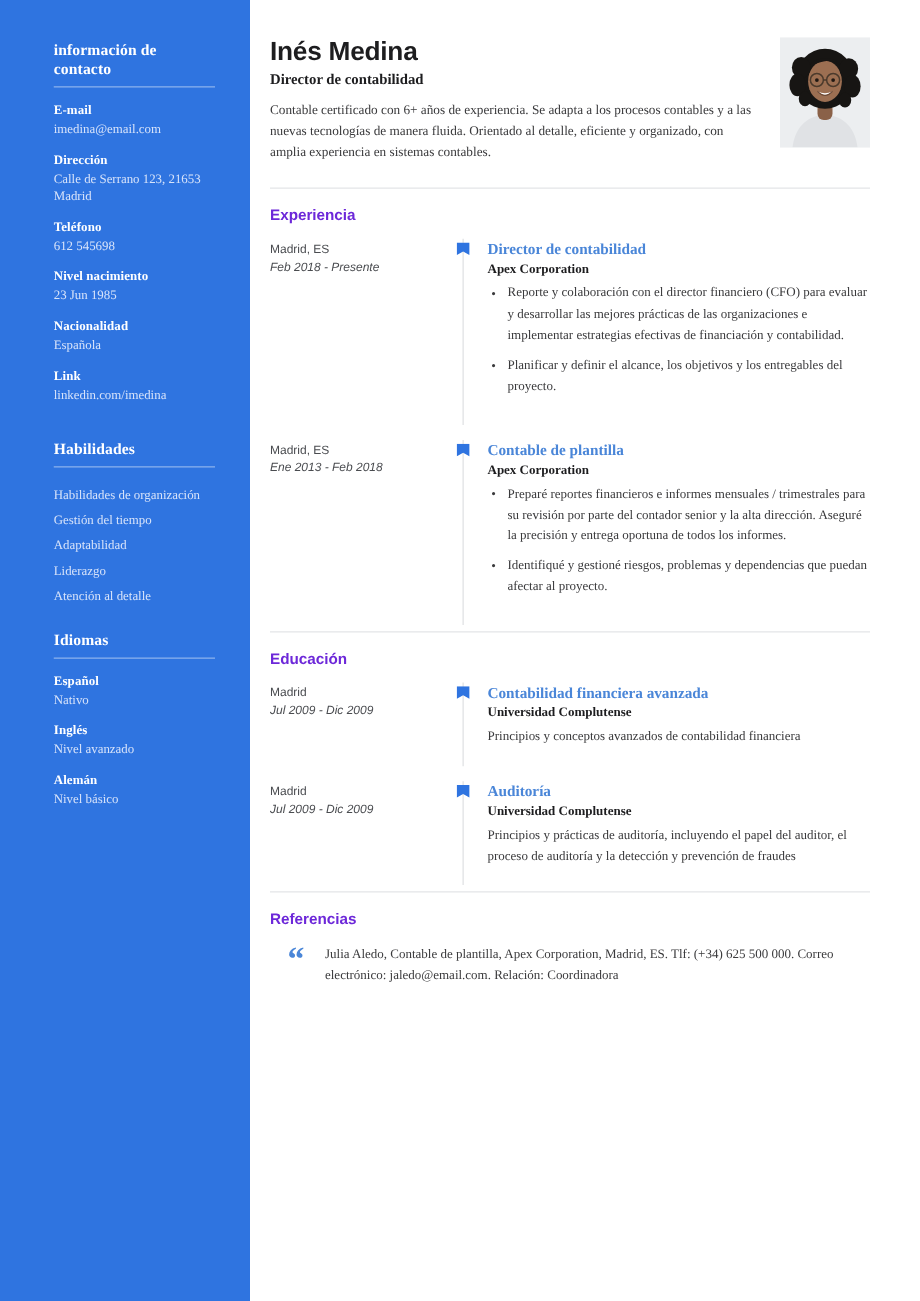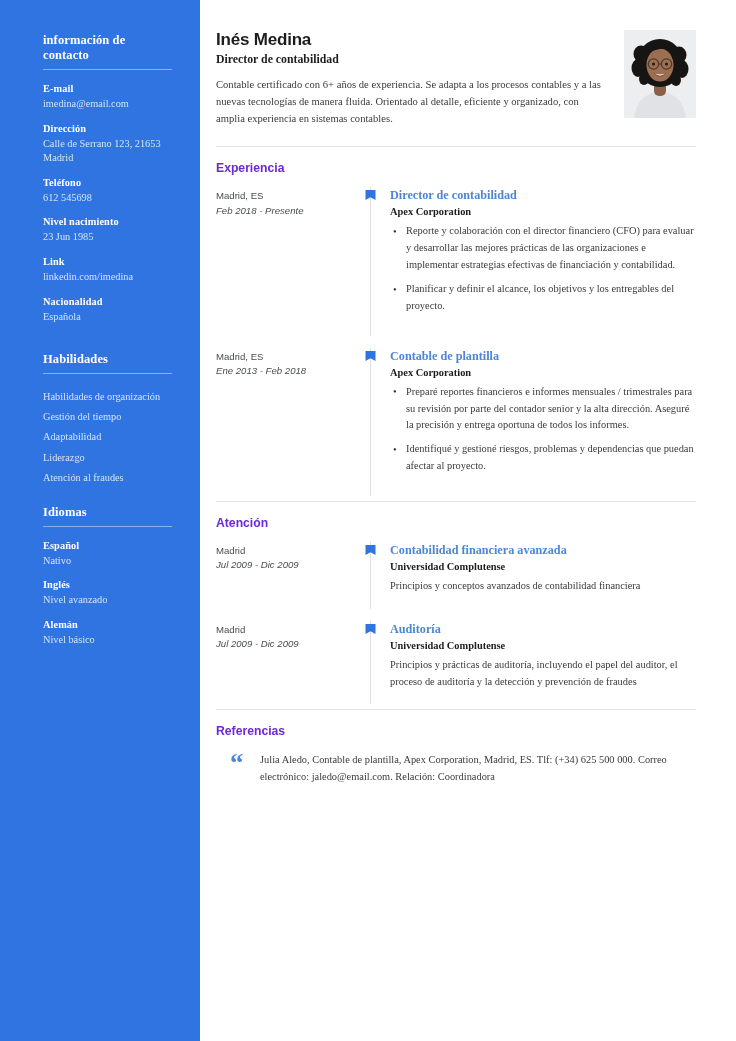--- a/index.html
+++ b/index.html
@@ -77,21 +77,21 @@
     white-space: nowrap;
     overflow: hidden;
     height: 11px;
   }
 
   
   .header { display: flex; align-items: flex-start; }
   .header-text { flex: 1; padding-right: 14px; }
   .full-name {
     font-family: "Liberation Sans", sans-serif;
-    font-size: 17px;
+    font-size: 21px;
     font-weight: bold;
     color: #1d1d1f;
     margin-bottom: 2px;
     letter-spacing: -.2px;
   }
   .job-role {
     font-size: 11.8px;
     font-weight: bold;
     color: #1d1d1f;
     margin-bottom: 9px;
@@ -248,40 +248,40 @@
           <div class="side-label">Teléfono</div>
           <div class="side-value">612 545698</div>
         </div>
 
         <div class="side-block">
           <div class="side-label">Nivel nacimiento</div>
           <div class="side-value">23 Jun 1985</div>
         </div>
 
         <div class="side-block">
+          <div class="side-label">Nacionalidad</div>
+          <div class="side-value">Española</div>
+        </div>
+
+        <div class="side-block">
           <div class="side-label">Link</div>
           <div class="side-value">linkedin.com/imedina</div>
-        </div>
-
-        <div class="side-block">
-          <div class="side-label">Nacionalidad</div>
-          <div class="side-value">Española</div>
         </div>
       </div>
 
       <div class="skills-gap"></div>
 
       <div>
         <div class="side-heading">Habilidades</div>
         <div class="side-rule"></div>
         <div class="skill-item">Habilidades de organización</div>
         <div class="skill-item">Gestión del tiempo</div>
         <div class="skill-item">Adaptabilidad</div>
         <div class="skill-item">Liderazgo</div>
-        <div class="skill-item">Atención al fraudes</div>
+        <div class="skill-item">Atención al detalle</div>
       </div>
 
       <div class="skills-gap"></div>
 
       <div>
         <div class="side-heading">Idiomas</div>
         <div class="side-rule"></div>
 
         <div class="side-block">
           <div class="side-label">Español</div>
@@ -393,21 +393,21 @@
             <li>Preparé reportes financieros e informes mensuales / trimestrales para su revisión por parte del contador senior y la alta dirección. Aseguré la precisión y entrega oportuna de todos los informes.</li>
             <li>Identifiqué y gestioné riesgos, problemas y dependencias que puedan afectar al proyecto.</li>
           </ul>
         </div>
       </div>
     </section>
 
     <div class="sec-rule"></div>
 
     <section>
-      <h2 class="section-title">Atención</h2>
+      <h2 class="section-title">Educación</h2>
 
       <div class="entry">
         <div class="entry-left">
           <div class="entry-loc">Madrid</div>
           <div class="entry-date">Jul 2009 - Dic 2009</div>
         </div>
         <div class="entry-rail">
           <div class="rail-line"></div>
           <div class="marker">
             <svg viewBox="0 0 11 14" width="11" height="14">

